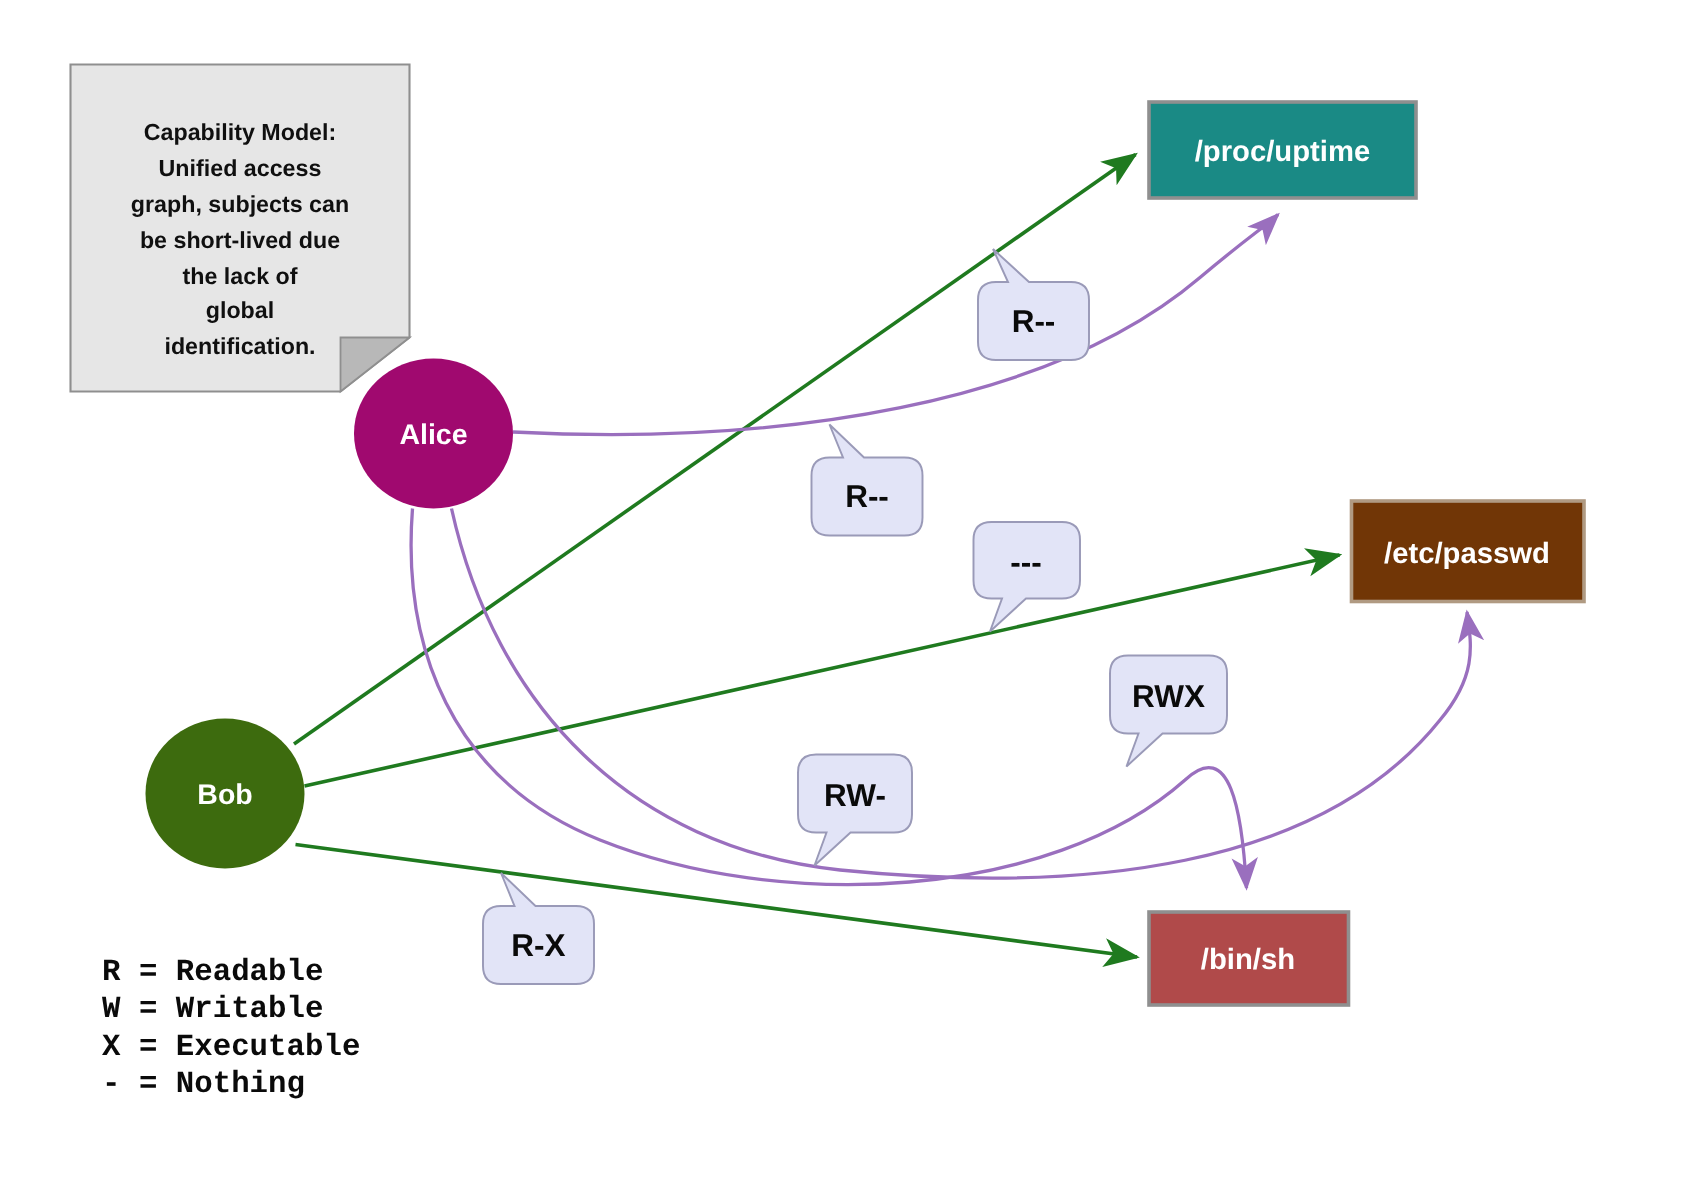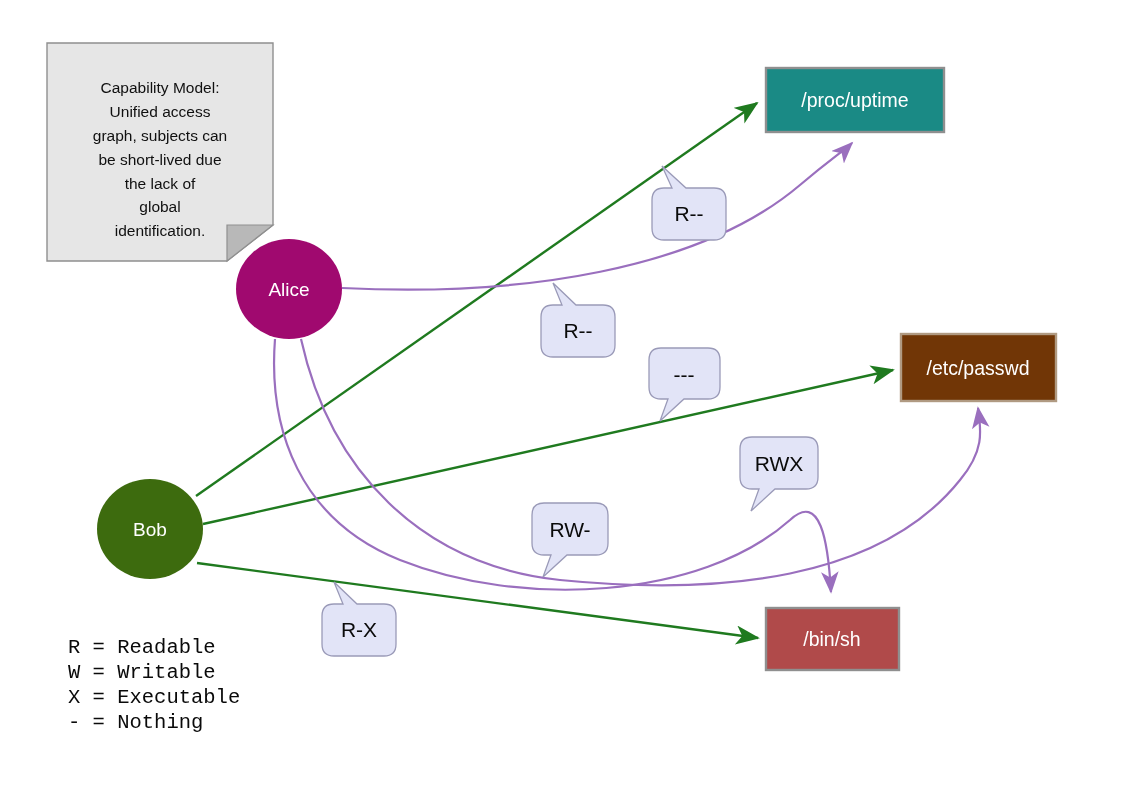--- a/index.html
+++ b/index.html
@@ -7,20 +7,21 @@
     padding: 0;
     background: #ffffff;
   }
   #canvas {
     position: relative;
     width: 1123px;
     height: 794px;
     background: #ffffff;
     overflow: hidden;
     font-family: "Liberation Sans", sans-serif;
+    font-weight: bold;
   }
   svg.layer {
     position: absolute;
     left: 0;
     top: 0;
     width: 1123px;
     height: 794px;
   }
   .note-text {
     font-family: "Liberation Sans", sans-serif;

